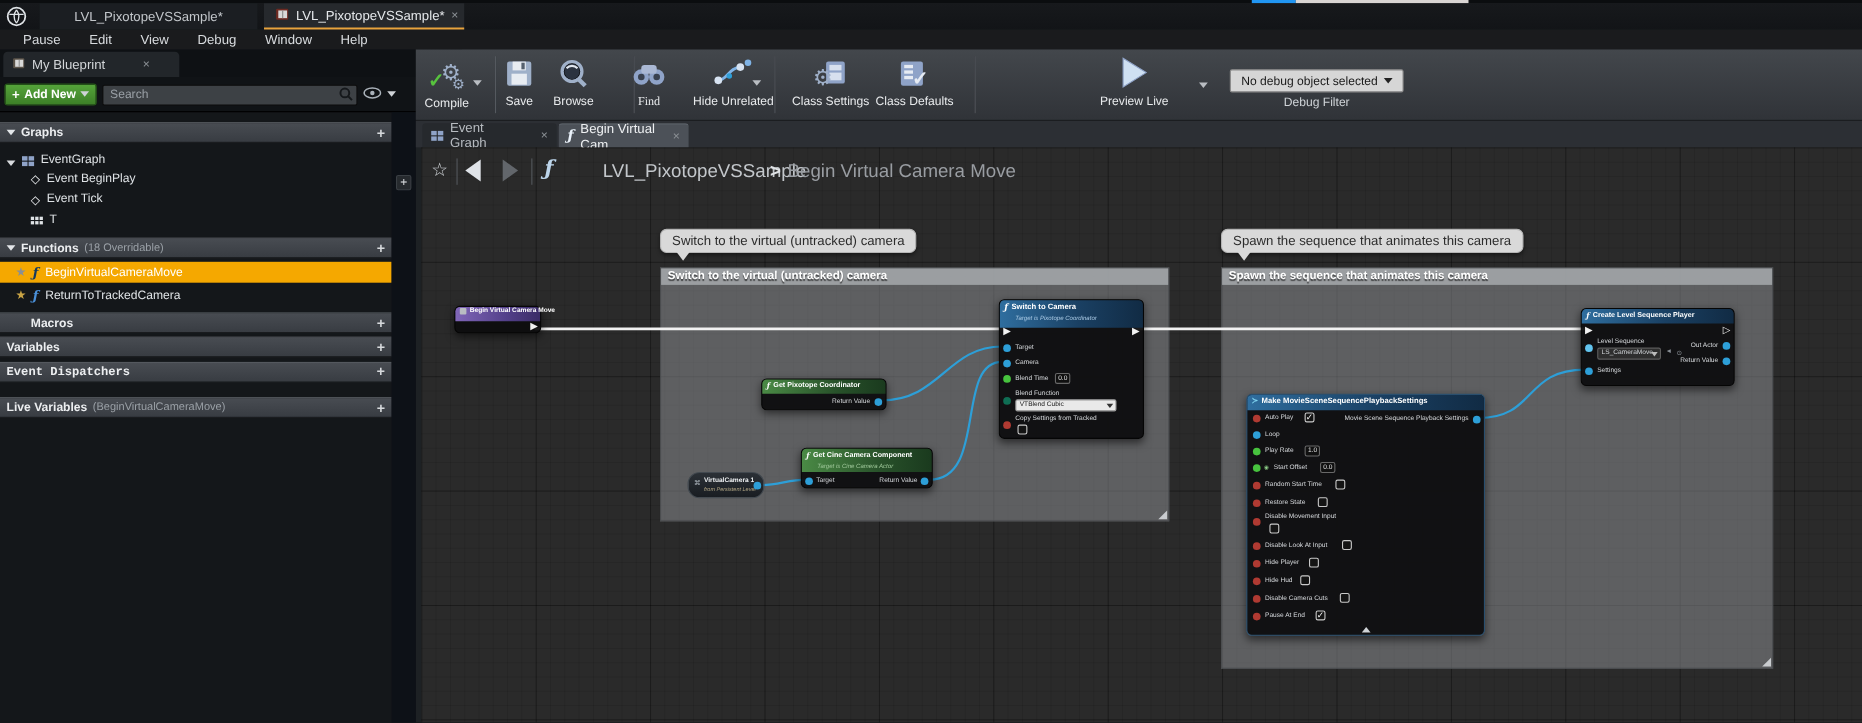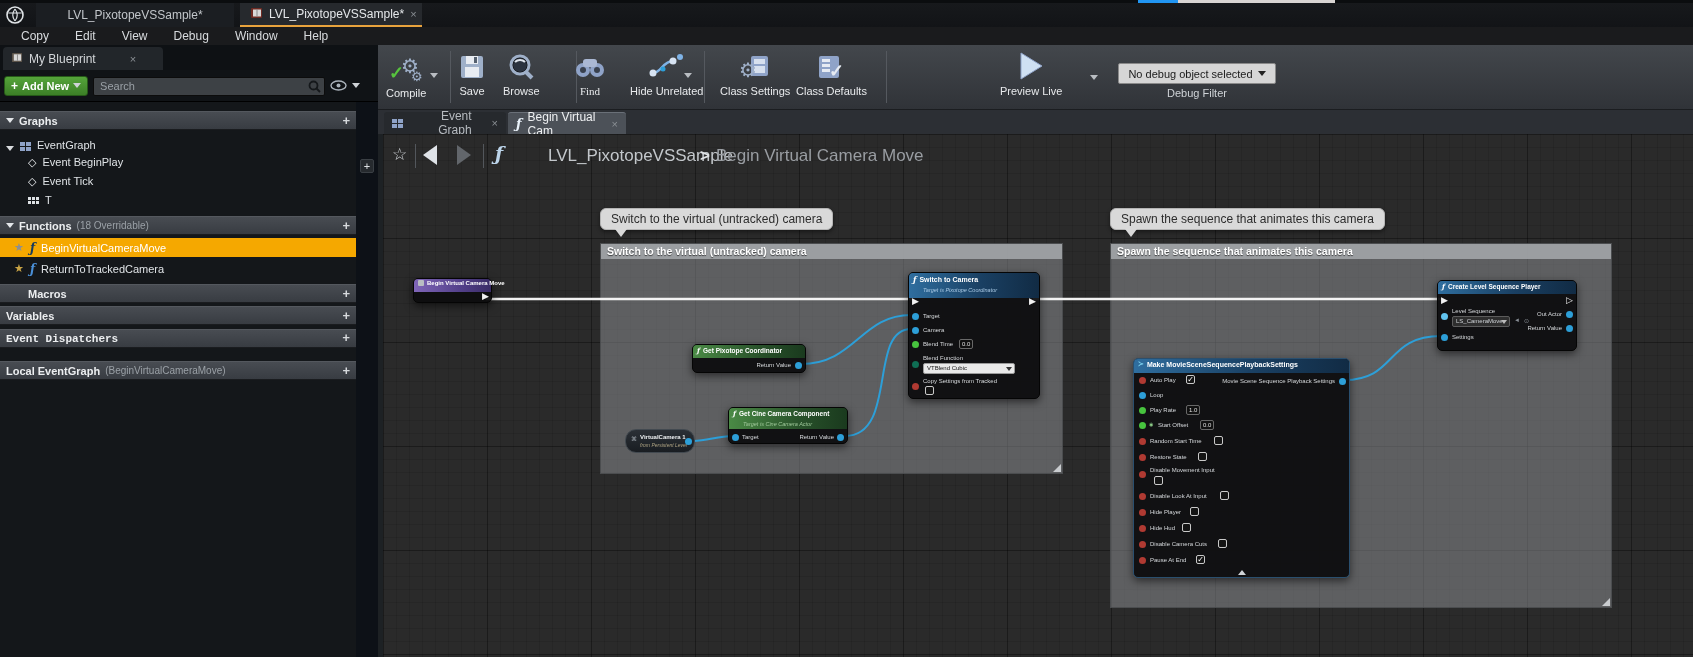--- a/index.html
+++ b/index.html
@@ -146,21 +146,21 @@
             <rect x="3" y="2.5" width="8" height="7" fill="#d8d8d8"></rect>
             <line x1="7" y1="2.5" x2="7" y2="9.5" stroke="#888"></line>
           </svg>
       </span>
       <span>LVL_PixotopeVSSample*</span>
       <span class="tab-close">×</span>
     </div>
   </div>
 
   <div class="abs menubar">
-    <span class="menu-item">Copy</span>
+    <span class="menu-item">Pause</span>
     <span class="menu-item">Edit</span>
     <span class="menu-item">View</span>
     <span class="menu-item">Debug</span>
     <span class="menu-item">Window</span>
     <span class="menu-item">Help</span>
   </div>
 
   <div class="abs left-panel">
     <div class="panel-tabrow">
       <div class="panel-tab">
@@ -257,21 +257,21 @@
     </div>
     <div class="sec-hdr" style="top:261px;">
       <span class="sec-title">Variables</span>
       <span class="sec-plus">+</span>
     </div>
     <div class="sec-hdr" style="top:284px;font-family:Liberation Mono, monospace;">
       <span class="sec-title">Event Dispatchers</span>
       <span class="sec-plus">+</span>
     </div>
     <div class="sec-hdr" style="top:316px;">
-      <span class="sec-title">Local EventGraph</span>
+      <span class="sec-title">Live Variables</span>
       <span class="sec-hint">(BeginVirtualCameraMove)</span>
       <span class="sec-plus">+</span>
     </div>
 
     <div class="scroll-gutter">
       <div class="gutter-plus">+</div>
     </div>
   </div>
 
   <div class="abs main-toolbar">
@@ -375,21 +375,21 @@
     <span class="tb-caret" style="left:712px;top:30px;"></span>
 
     <div class="debug-dd">
       <span>No debug object selected</span>
       <span class="dcaret"></span>
     </div>
     <div class="debug-lbl">Debug Filter</div>
   </div>
 
   <div class="abs doc-tabs">
-    <div class="doc-tab" style="left:6px;width:122px;text-align:right;">
+    <div class="doc-tab" style="left:6px;width:122px;">
       <span class="eg-icon">
           <i></i>
           <i></i>
           <i></i>
           <i></i>
         </span>
       <span>Event Graph</span>
       <span class="tab-close" style="margin-left:14px;">×</span>
     </div>
     <div class="doc-tab active" style="left:130px;width:118px;">

